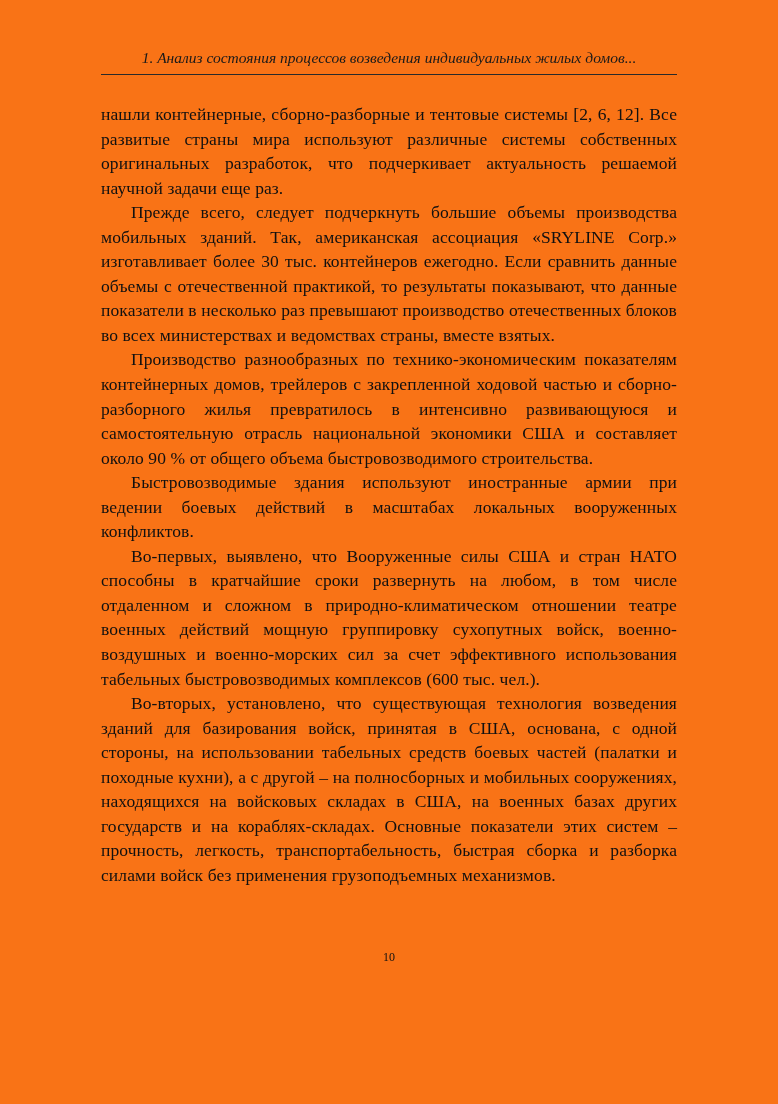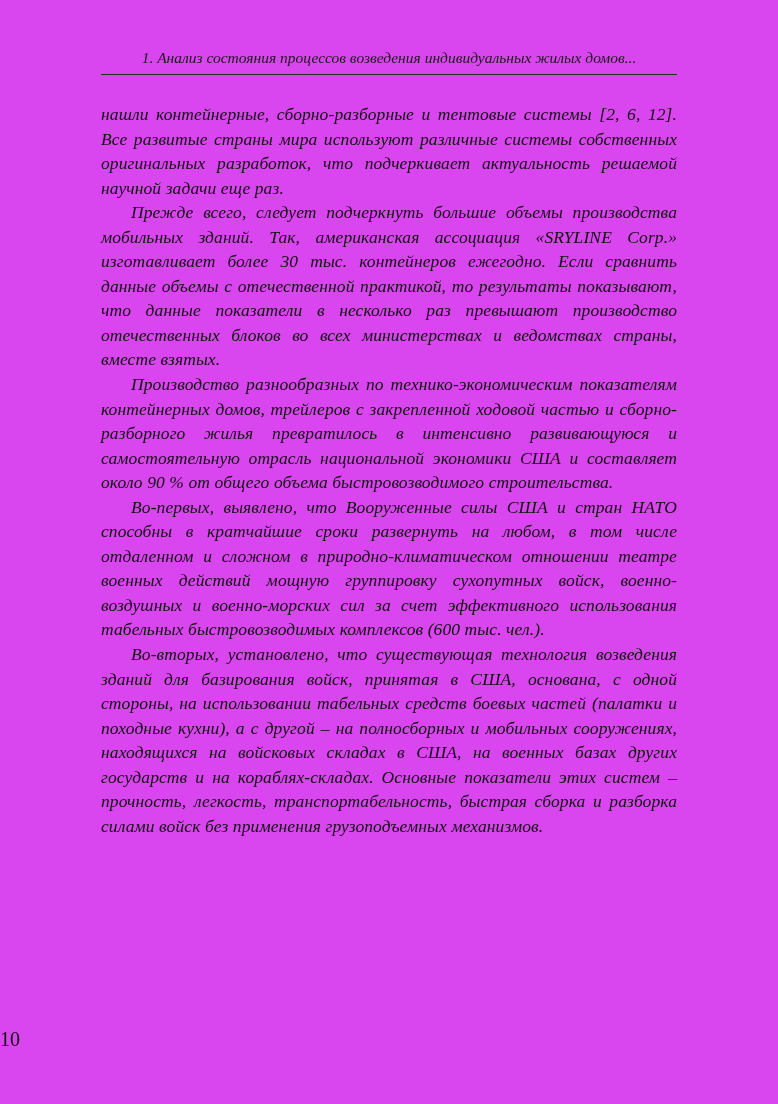--- a/index.html
+++ b/index.html
@@ -5,21 +5,21 @@
   html, body {
     margin: 0;
     padding: 0;
     background: #e9e9e9;
   }
   .page {
     position: relative;
     width: 778px;
     height: 1104px;
     margin: 0 auto;
-    background: #d946ef;
+    background: #f97316;
     box-sizing: border-box;
     padding: 48px 101px 0 101px;
     font-family: "Liberation Serif", "DejaVu Serif", serif;
     color: #111111;
     overflow: hidden;
   }
   .running-header {
     font-style: italic;
     font-size: 15.5px;
     line-height: 20px;
@@ -37,49 +37,50 @@
   .page-body {
     margin-top: 27px;
     font-size: 17.5px;
     line-height: 24.55px;
     text-align: justify;
     letter-spacing: 0.1px;
   }
   .page-body p {
     margin: 0;
     text-indent: 30px;
-    font-style: italic;
   }
   .page-body p.noindent {
     text-indent: 0;
   }
   .page-footer {
     position: absolute;
     left: 0;
     right: 0;
-    top: 1028px;
-    font-size: 20px;
+    top: 950px;
+    text-align: center;
+    font-size: 12px;
     color: #111111;
   }
 </style>
 </head>
 <body>
 
 <div class="page">
 
   <div class="running-header">
     <span>1. Анализ состояния процессов возведения индивидуальных жилых домов...</span>
   </div>
 
   <hr class="header-rule">
 
   <div class="page-body">
     <p class="noindent">нашли контейнерные, сборно-разборные и тентовые системы [2, 6, 12]. Все развитые страны мира используют различные системы собственных оригинальных разработок, что подчеркивает актуальность решаемой научной задачи еще раз.</p>
     <p>Прежде всего, следует подчеркнуть большие объемы производства мобильных зданий. Так, американская ассоциация «SRYLINE Corp.» изготавливает более 30 тыс. контейнеров ежегодно. Если сравнить данные объемы с отечественной практикой, то результаты показывают, что данные показатели в несколько раз превышают производство отечественных блоков во всех министерствах и ведомствах страны, вместе взятых.</p>
     <p>Производство разнообразных по технико-экономическим показателям контейнерных домов, трейлеров с закрепленной ходовой частью и сборно-разборного жилья превратилось в интенсивно развивающуюся и самостоятельную отрасль национальной экономики США и составляет около 90 % от общего объема быстровозводимого строительства.</p>
+    <p>Быстровозводимые здания используют иностранные армии при ведении боевых действий в масштабах локальных вооруженных конфликтов.</p>
     <p>Во-первых, выявлено, что Вооруженные силы США и стран НАТО способны в кратчайшие сроки развернуть на любом, в том числе отдаленном и сложном в природно-климатическом отношении театре военных действий мощную группировку сухопутных войск, военно-воздушных и военно-морских сил за счет эффективного использования табельных быстровозводимых комплексов (600 тыс. чел.).</p>
     <p>Во-вторых, установлено, что существующая технология возведения зданий для базирования войск, принятая в США, основана, с одной стороны, на использовании табельных средств боевых частей (палатки и походные кухни), а с другой – на полносборных и мобильных сооружениях, находящихся на войсковых складах в США, на военных базах других государств и на кораблях-складах. Основные показатели этих систем – прочность, легкость, транспортабельность, быстрая сборка и разборка силами войск без применения грузоподъемных механизмов.</p>
   </div>
 
   <div class="page-footer">
     <span>10</span>
   </div>
 
 </div>
 

